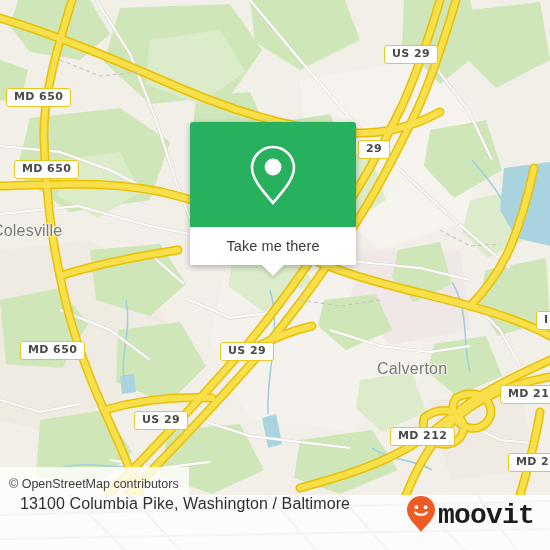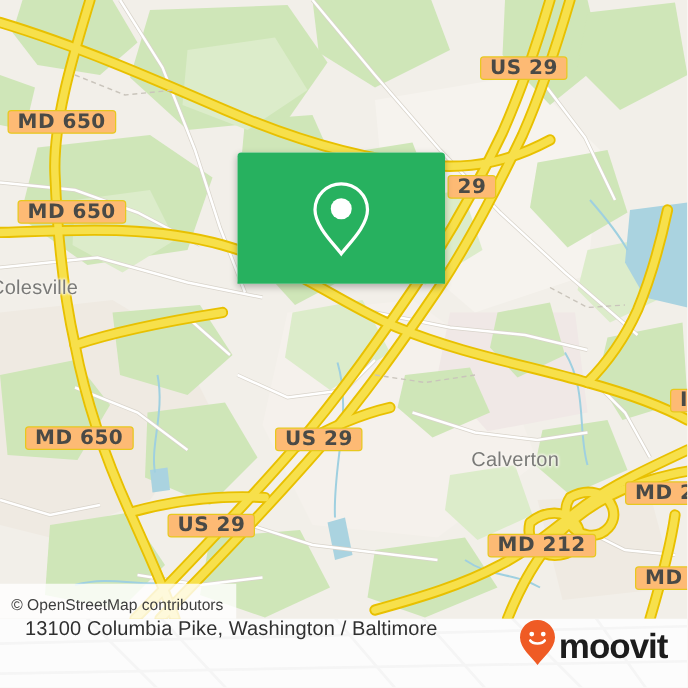--- a/index.html
+++ b/index.html
@@ -23,26 +23,26 @@
     width: 550px;
     height: 495px;
     overflow: hidden;
     background: #f2efe9;
   }
   #map svg { display: block; }
 
   
   .shield {
     position: absolute;
-    background: #fdba74;
+    background: #ffffff;
     border: 1.5px solid #e8c81e;
     border-radius: 3px;
     color: #4a4a46;
     font-family: "DejaVu Sans", sans-serif;
-    font-size: 16px;
+    font-size: 11px;
     font-weight: bold;
     letter-spacing: 0.4px;
     padding: 2px 7px 3px 7px;
     line-height: 12px;
     white-space: nowrap;
     box-sizing: border-box;
   }
 
   
   .place-label {
@@ -150,21 +150,21 @@
   }
   #moovit-logo {
     position: relative;
     display: flex;
     align-items: center;
     gap: 2px;
     z-index: 2;
   }
   #moovit-wordmark {
     color: #1c1c1c;
-    font-family: Liberation Sans, sans-serif;
+    font-family: Liberation Mono, monospace;
     font-size: 28px;
     font-weight: bold;
     letter-spacing: -0.8px;
     line-height: 28px;
   }
 </style>
 </head>
 <body>
 
 <div id="app">
@@ -335,20 +335,24 @@
 
     <div id="popup">
       <div id="popup-green">
         <span>
           <svg width="52" height="66" viewBox="0 0 52 66">
             <path d="M26 5 C14.5 5 5 14.3 5 25.8 C5 38.5 19 52 26 61 C33 52 47 38.5 47 25.8 C47 14.3 37.5 5 26 5 Z" fill="none" stroke="#ffffff" stroke-width="2.6"></path>
             <circle cx="26" cy="25" r="8.4" fill="#ffffff"></circle>
           </svg>
         </span>
       </div>
+      <div id="popup-footer">
+        <span id="popup-footer-label">Take me there</span>
+        <div id="popup-tail"></div>
+      </div>
     </div>
 
     <div id="attribution">
       <span>© OpenStreetMap contributors</span>
     </div>
   </div>
 
   <div id="bottom-bar">
     <svg id="bottom-bar-watermark" viewBox="0 0 550 55">
       <rect x="0" y="0" width="550" height="55" fill="#fcfcfc"></rect>

